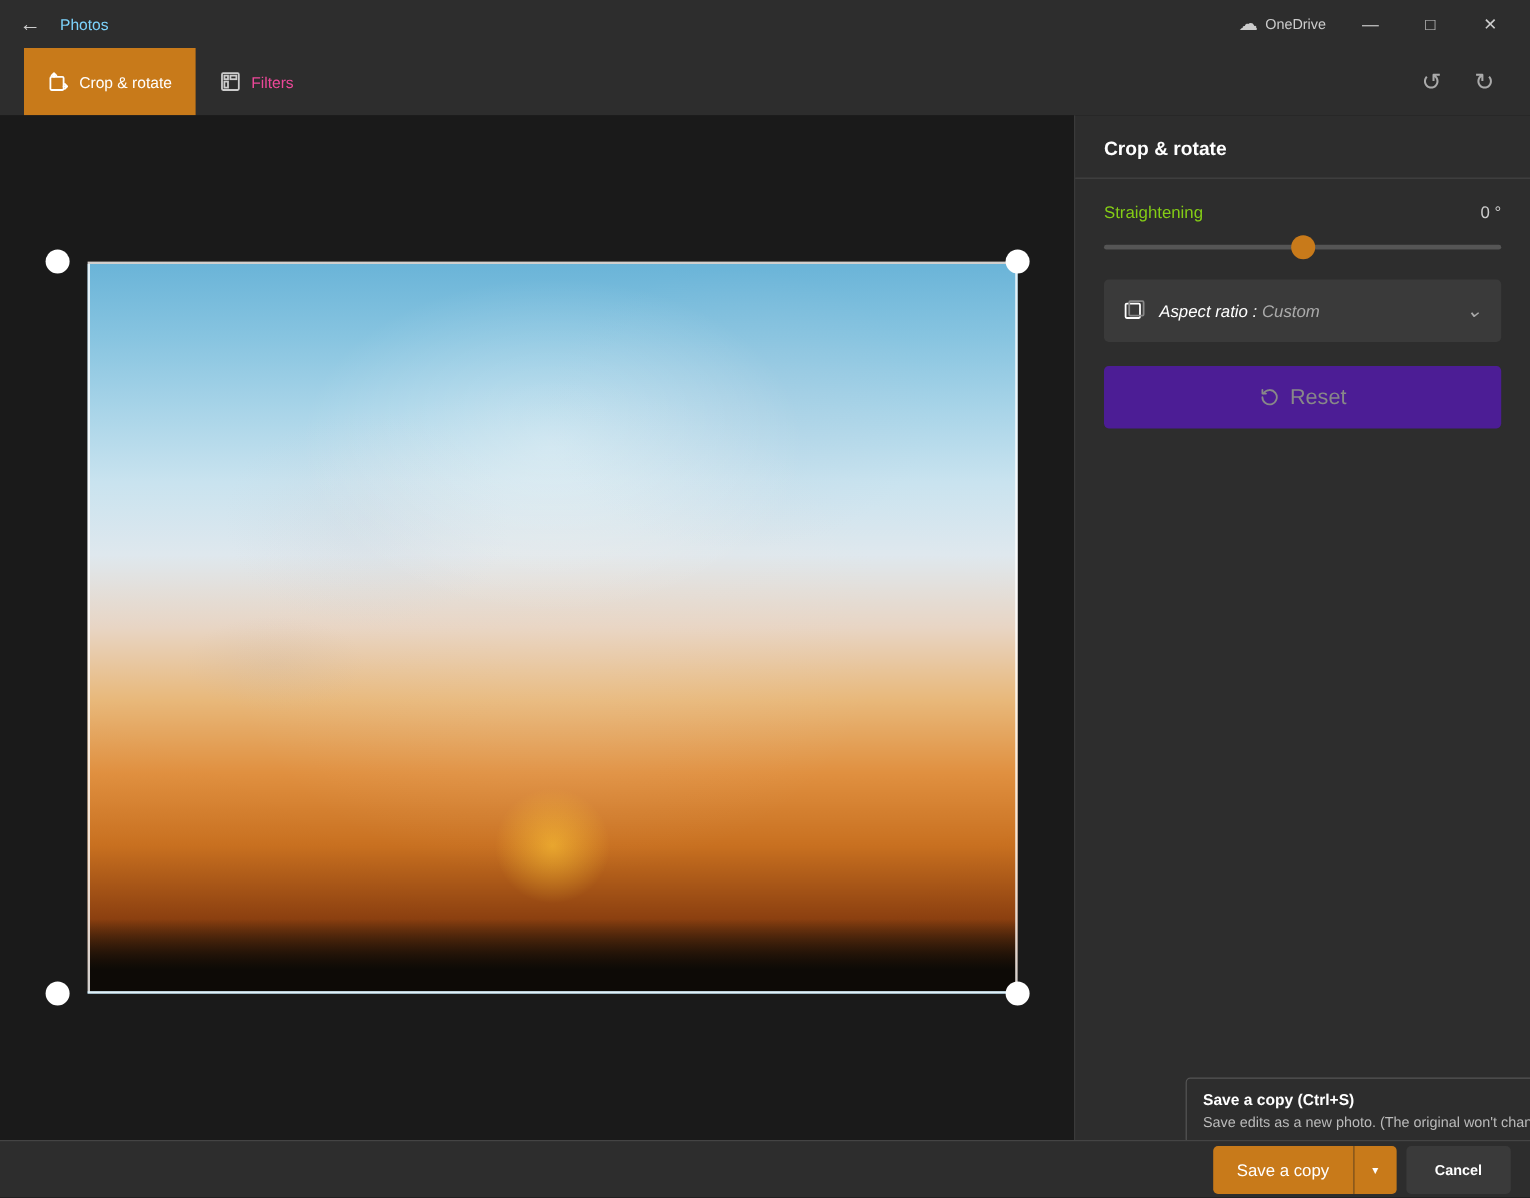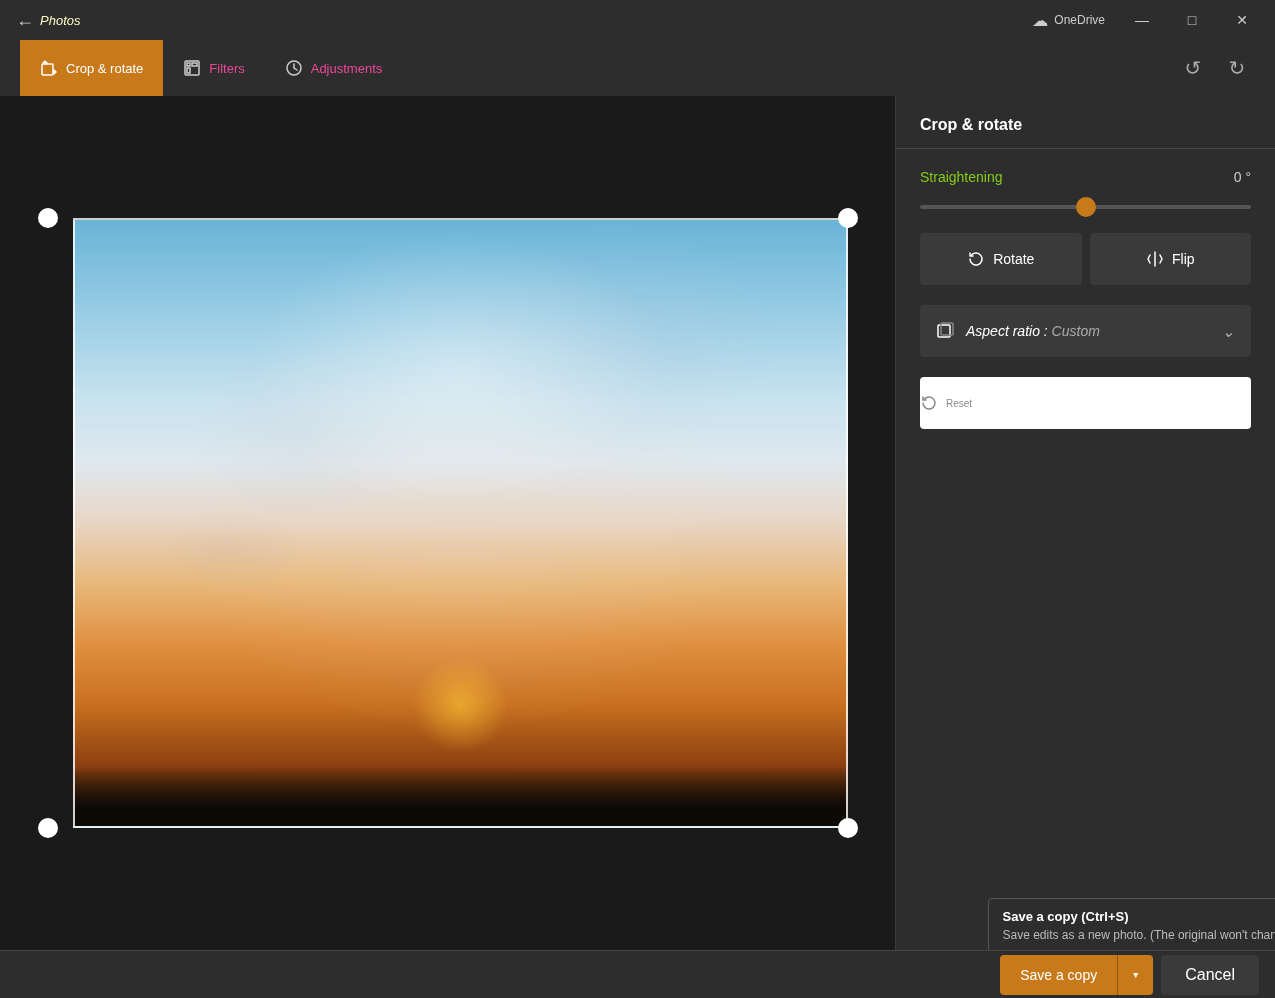--- a/index.html
+++ b/index.html
@@ -13,23 +13,23 @@
       align-items: center;
       padding: 0 10px;
       flex-shrink: 0;
     }
     .titlebar-back {
       width: 30px; height: 30px;
       display: flex; align-items: center; justify-content: center;
       cursor: pointer; color: #ccc; font-size: 18px;
     }
     .titlebar-title {
+      margin-left: 10px;
       font-size: 13px;
-      color: #fef9c3;
-      font-style: italic;
+      color: #7dd3fc;
     }
     .titlebar-right {
       margin-left: auto;
       display: flex; align-items: center; gap: 4px;
     }
     .titlebar-onedrive {
       display: flex; align-items: center; gap: 6px;
       font-size: 12px; color: #ccc; margin-right: 10px;
     }
     .titlebar-btn {
@@ -282,28 +282,29 @@
     }
     .chevron-down {
       font-size: 16px;
       color: #aaa;
     }
 
     
     .reset-btn {
       width: 100%;
       height: 52px;
-      background: #ffffff;
+      background: #4c1d95;
       border: none;
       border-radius: 4px;
       color: #888;
-      font-size: 10px;
-      cursor: pointer;
-      display: flex;
-      align-items: center;
+      font-size: 18px;
+      cursor: pointer;
+      display: flex;
+      align-items: center;
+      justify-content: center;
       gap: 8px;
     }
 
     
     .bottom-bar {
       height: 48px;
       background: #2d2d2d;
       border-top: 1px solid #444;
       display: flex;
       align-items: center;
@@ -335,24 +336,25 @@
       display: flex; align-items: center; justify-content: center;
       border-radius: 0 4px 4px 0;
       font-size: 10px;
     }
     .cancel-btn {
       background: #3a3a3a;
       color: #fff;
       border: none;
       padding: 0 24px;
       height: 40px;
-      font-size: 16px;
+      font-size: 12px;
       cursor: pointer;
       border-radius: 4px;
       margin-left: 8px;
+      font-weight: bold;
     }
   </style>
 </head>
 <body>
 
 <div class="titlebar">
   <div class="titlebar-back">
     <span>←</span>
   </div>
   <span class="titlebar-title">Photos</span>
@@ -378,27 +380,20 @@
   </div>
   <div class="toolbar-tab">
     <svg width="18" height="18" viewBox="0 0 18 18" fill="none" stroke="#ccc" stroke-width="1.5">
       <rect x="2" y="2" width="14" height="14" rx="1"></rect>
       <rect x="4" y="4" width="3" height="3"></rect>
       <rect x="4" y="9" width="3" height="5"></rect>
       <rect x="9" y="4" width="5" height="3"></rect>
     </svg>
     <span>Filters</span>
   </div>
-  <div class="toolbar-tab">
-    <svg width="18" height="18" viewBox="0 0 18 18" fill="none" stroke="#ccc" stroke-width="1.5">
-      <circle cx="9" cy="9" r="7"></circle>
-      <path d="M9 5v4l3 2" stroke-linecap="round"></path>
-    </svg>
-    <span>Adjustments</span>
-  </div>
   <div class="toolbar-actions">
     <button class="toolbar-action-btn">↺</button>
     <button class="toolbar-action-btn">↻</button>
   </div>
 </div>
 
 <div class="main">
 
   <div class="canvas-area">
     <div class="crop-container">
@@ -427,35 +422,20 @@
     <div class="panel-content">
 
       <div>
         <div class="section-label-row">
           <span class="section-label">Straightening</span>
           <span class="section-value">0 °</span>
         </div>
         <input type="range" min="-45" max="45" value="0" style="width: 100%; accent-color: rgb(200, 122, 26);">
       </div>
 
-      <div class="btn-row">
-        <button class="panel-btn">
-          <svg width="18" height="18" viewBox="0 0 18 18" fill="none" stroke="white" stroke-width="1.5">
-            <path d="M3 9a6 6 0 1 0 1-3.3" stroke-linecap="round"></path>
-            <path d="M3 3v3h3" stroke-linecap="round" stroke-linejoin="round"></path>
-          </svg>
-          <span>Rotate</span>
-        </button>
-        <button class="panel-btn">
-          <svg width="18" height="18" viewBox="0 0 18 18" fill="none" stroke="white" stroke-width="1.5">
-            <path d="M9 2v14M4 5l-2 4 2 4M14 5l2 4-2 4" stroke-linecap="round" stroke-linejoin="round"></path>
-          </svg>
-          <span>Flip</span>
-        </button>
-      </div>
 
       <button class="aspect-btn">
         <svg width="20" height="20" viewBox="0 0 20 20" fill="none" stroke="white" stroke-width="1.5">
           <rect x="2" y="4" width="12" height="12" rx="1"></rect>
           <rect x="5" y="2" width="12" height="12" rx="1" stroke="#888"></rect>
         </svg>
         <span class="aspect-label-text">
           <span>Aspect ratio</span>
           <span>:</span>
           <span class="aspect-custom">Custom</span>

